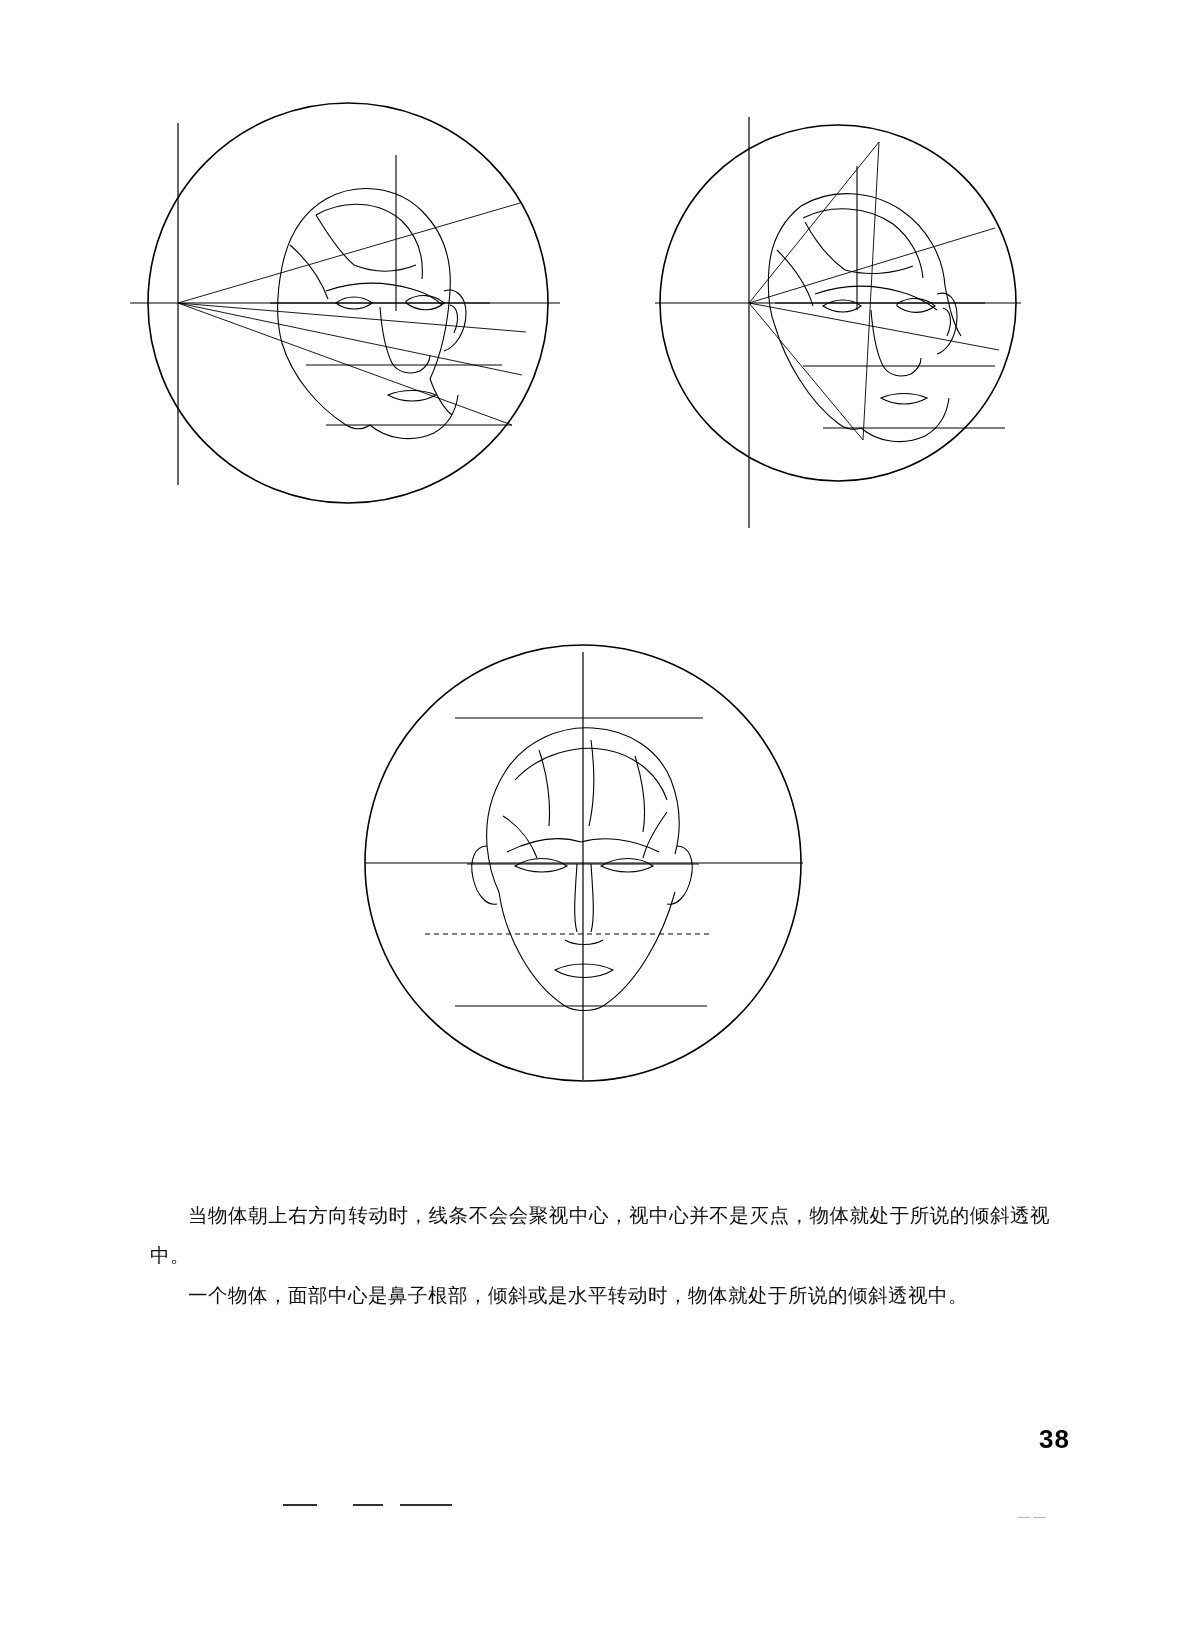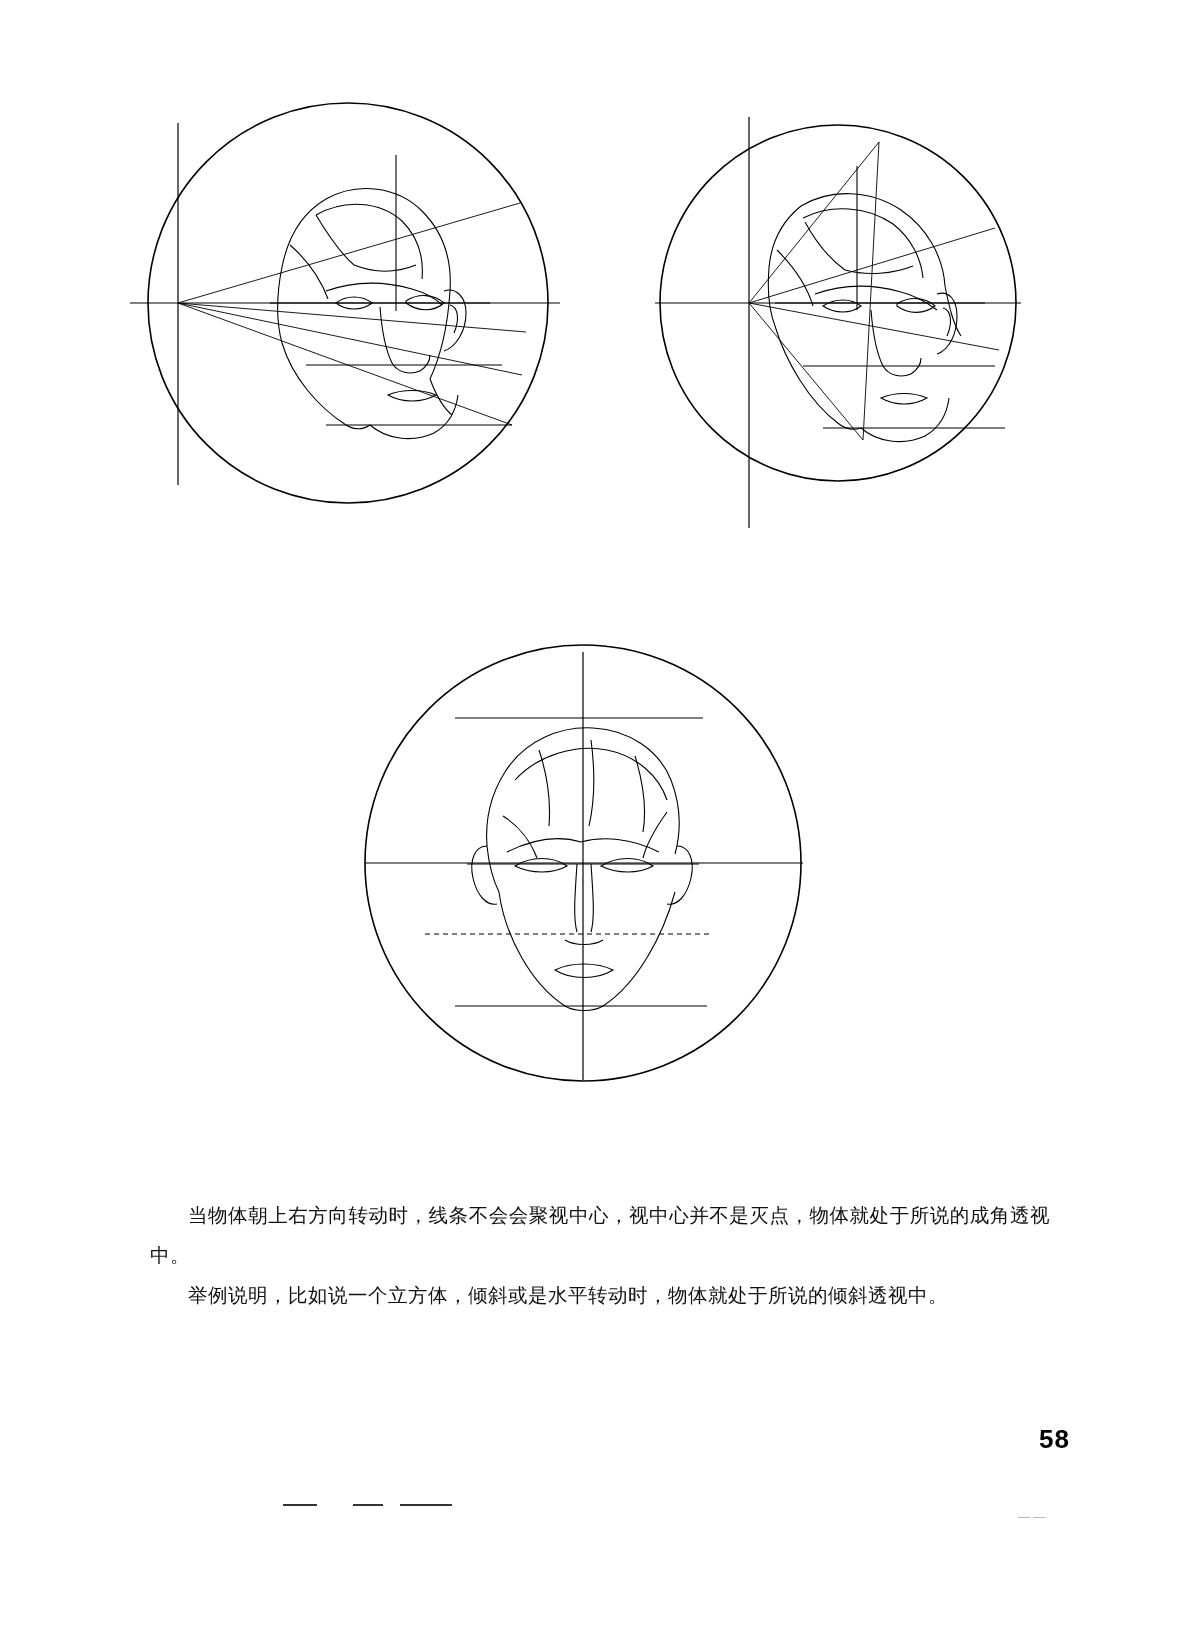--- a/index.html
+++ b/index.html
@@ -238,25 +238,25 @@
         <path d="M322 206 C 334 206, 340 220, 336 238 C 332 256, 322 266, 312 264"></path>
       </g>
       <g fill="none" stroke="#000" stroke-width="1.1">
 
         <line x1="112" y1="224" x2="344" y2="224"></line>
       </g>
     </svg>
   </div>
 
   <div class="text-block">
-    <p class="para indent">当物体朝上右方向转动时，线条不会会聚视中心，视中心并不是灭点，物体就处于所说的成角透视中。</p>
-    <p class="para indent">举例说明，比如说一个立方体，倾斜或是水平转动时，物体就处于所说的倾斜透视中。</p>
-  </div>
-
-  <div class="page-number">58</div>
+    <p class="para indent">当物体朝上右方向转动时，线条不会会聚视中心，视中心并不是灭点，物体就处于所说的倾斜透视中。</p>
+    <p class="para indent">一个物体，面部中心是鼻子根部，倾斜或是水平转动时，物体就处于所说的倾斜透视中。</p>
+  </div>
+
+  <div class="page-number">38</div>
 
   <div class="footer-marks">
     <div class="dash" style="left:283px; top:10px; width:34px;"></div>
     <div class="dash" style="left:353px; top:10px; width:30px;"></div>
     <div class="dash" style="left:400px; top:10px; width:52px;"></div>
     <div class="faint" style="left:1018px; top:22px;">¯¯ ¯¯</div>
   </div>
 
 </div>
 

